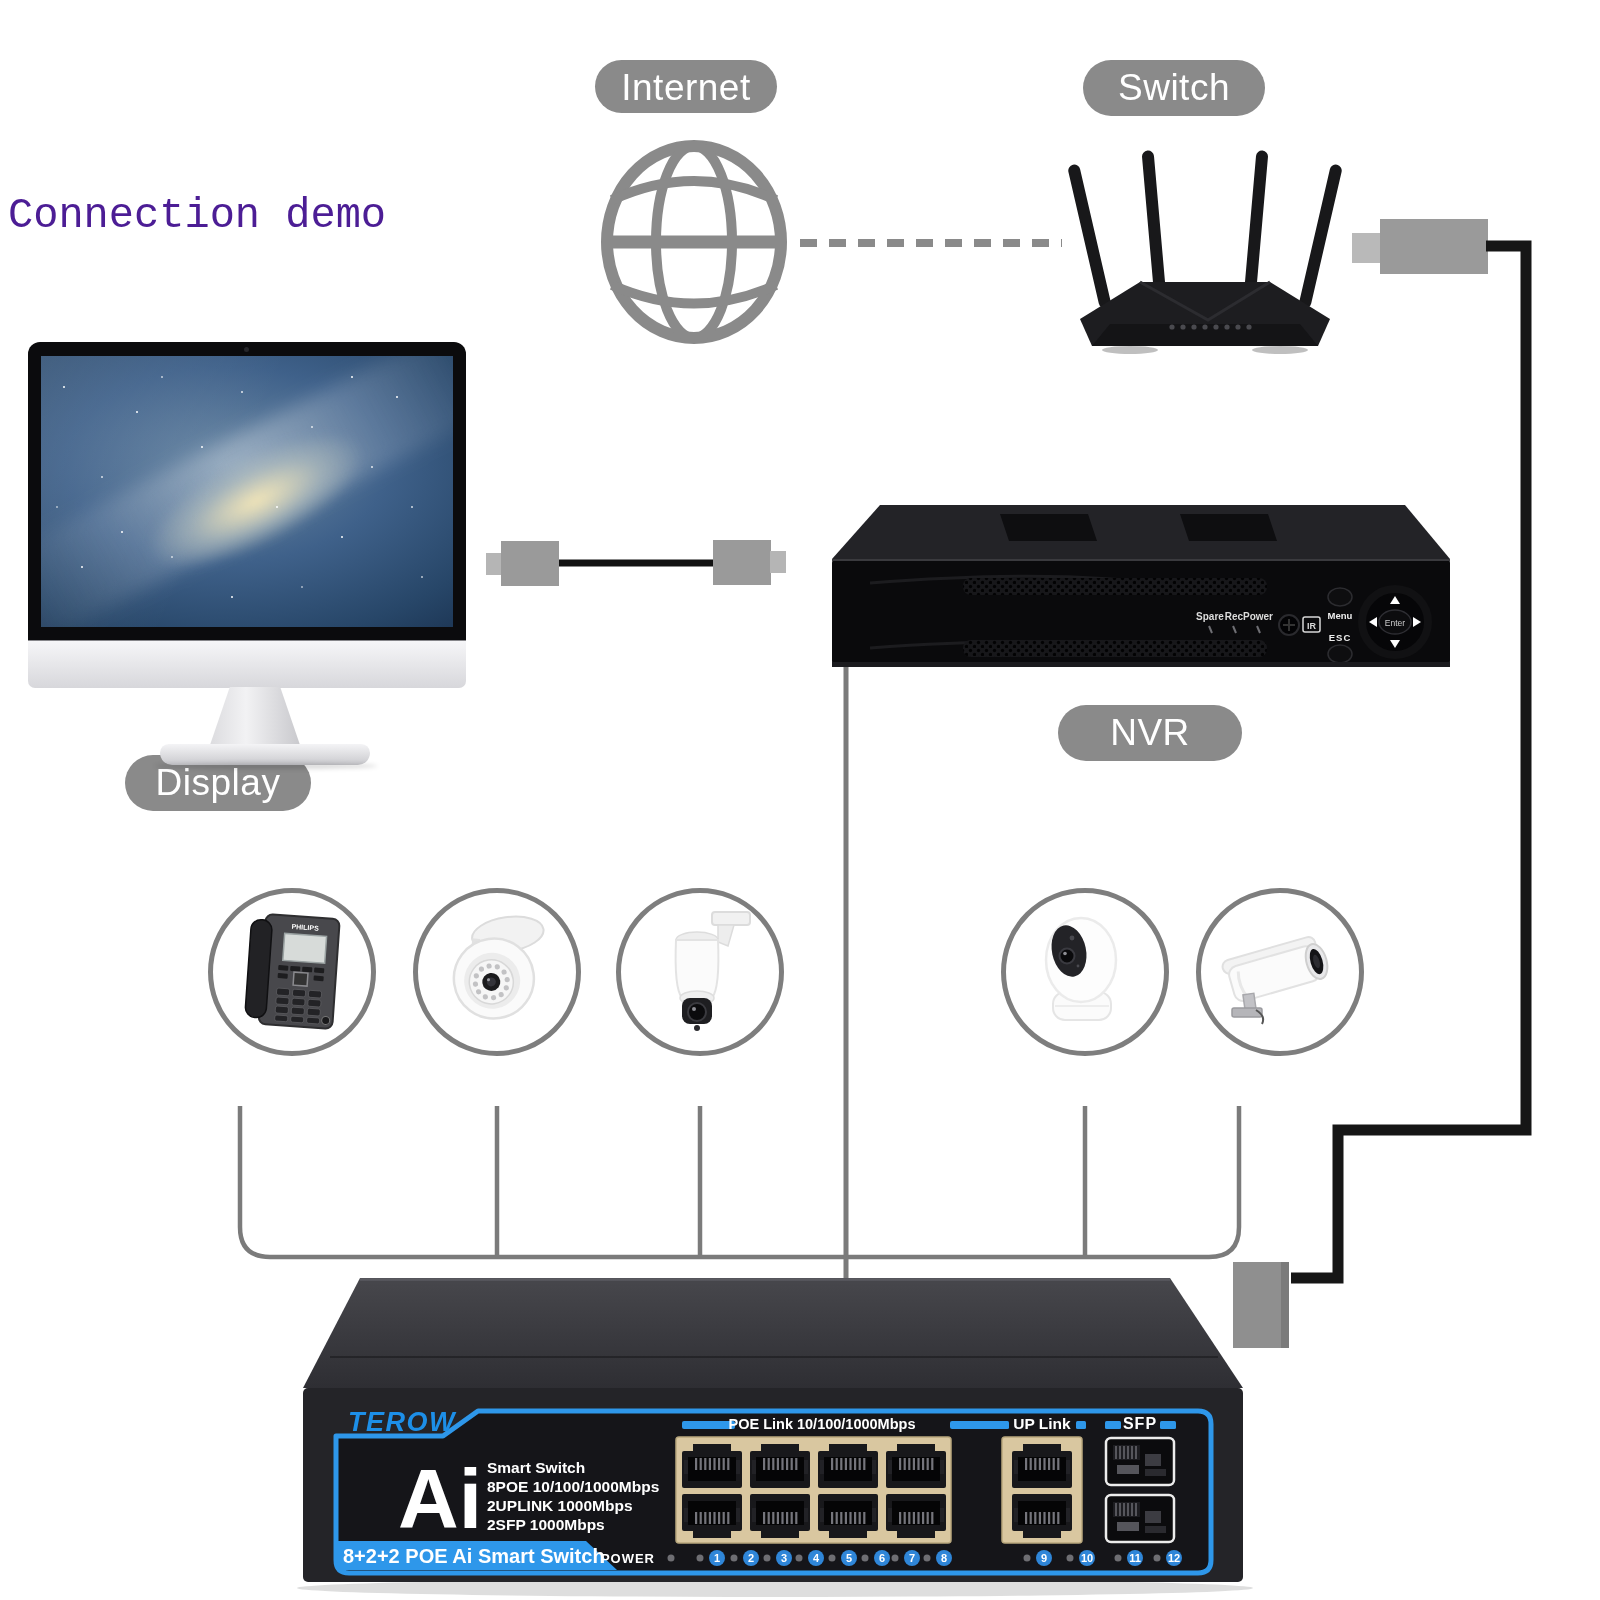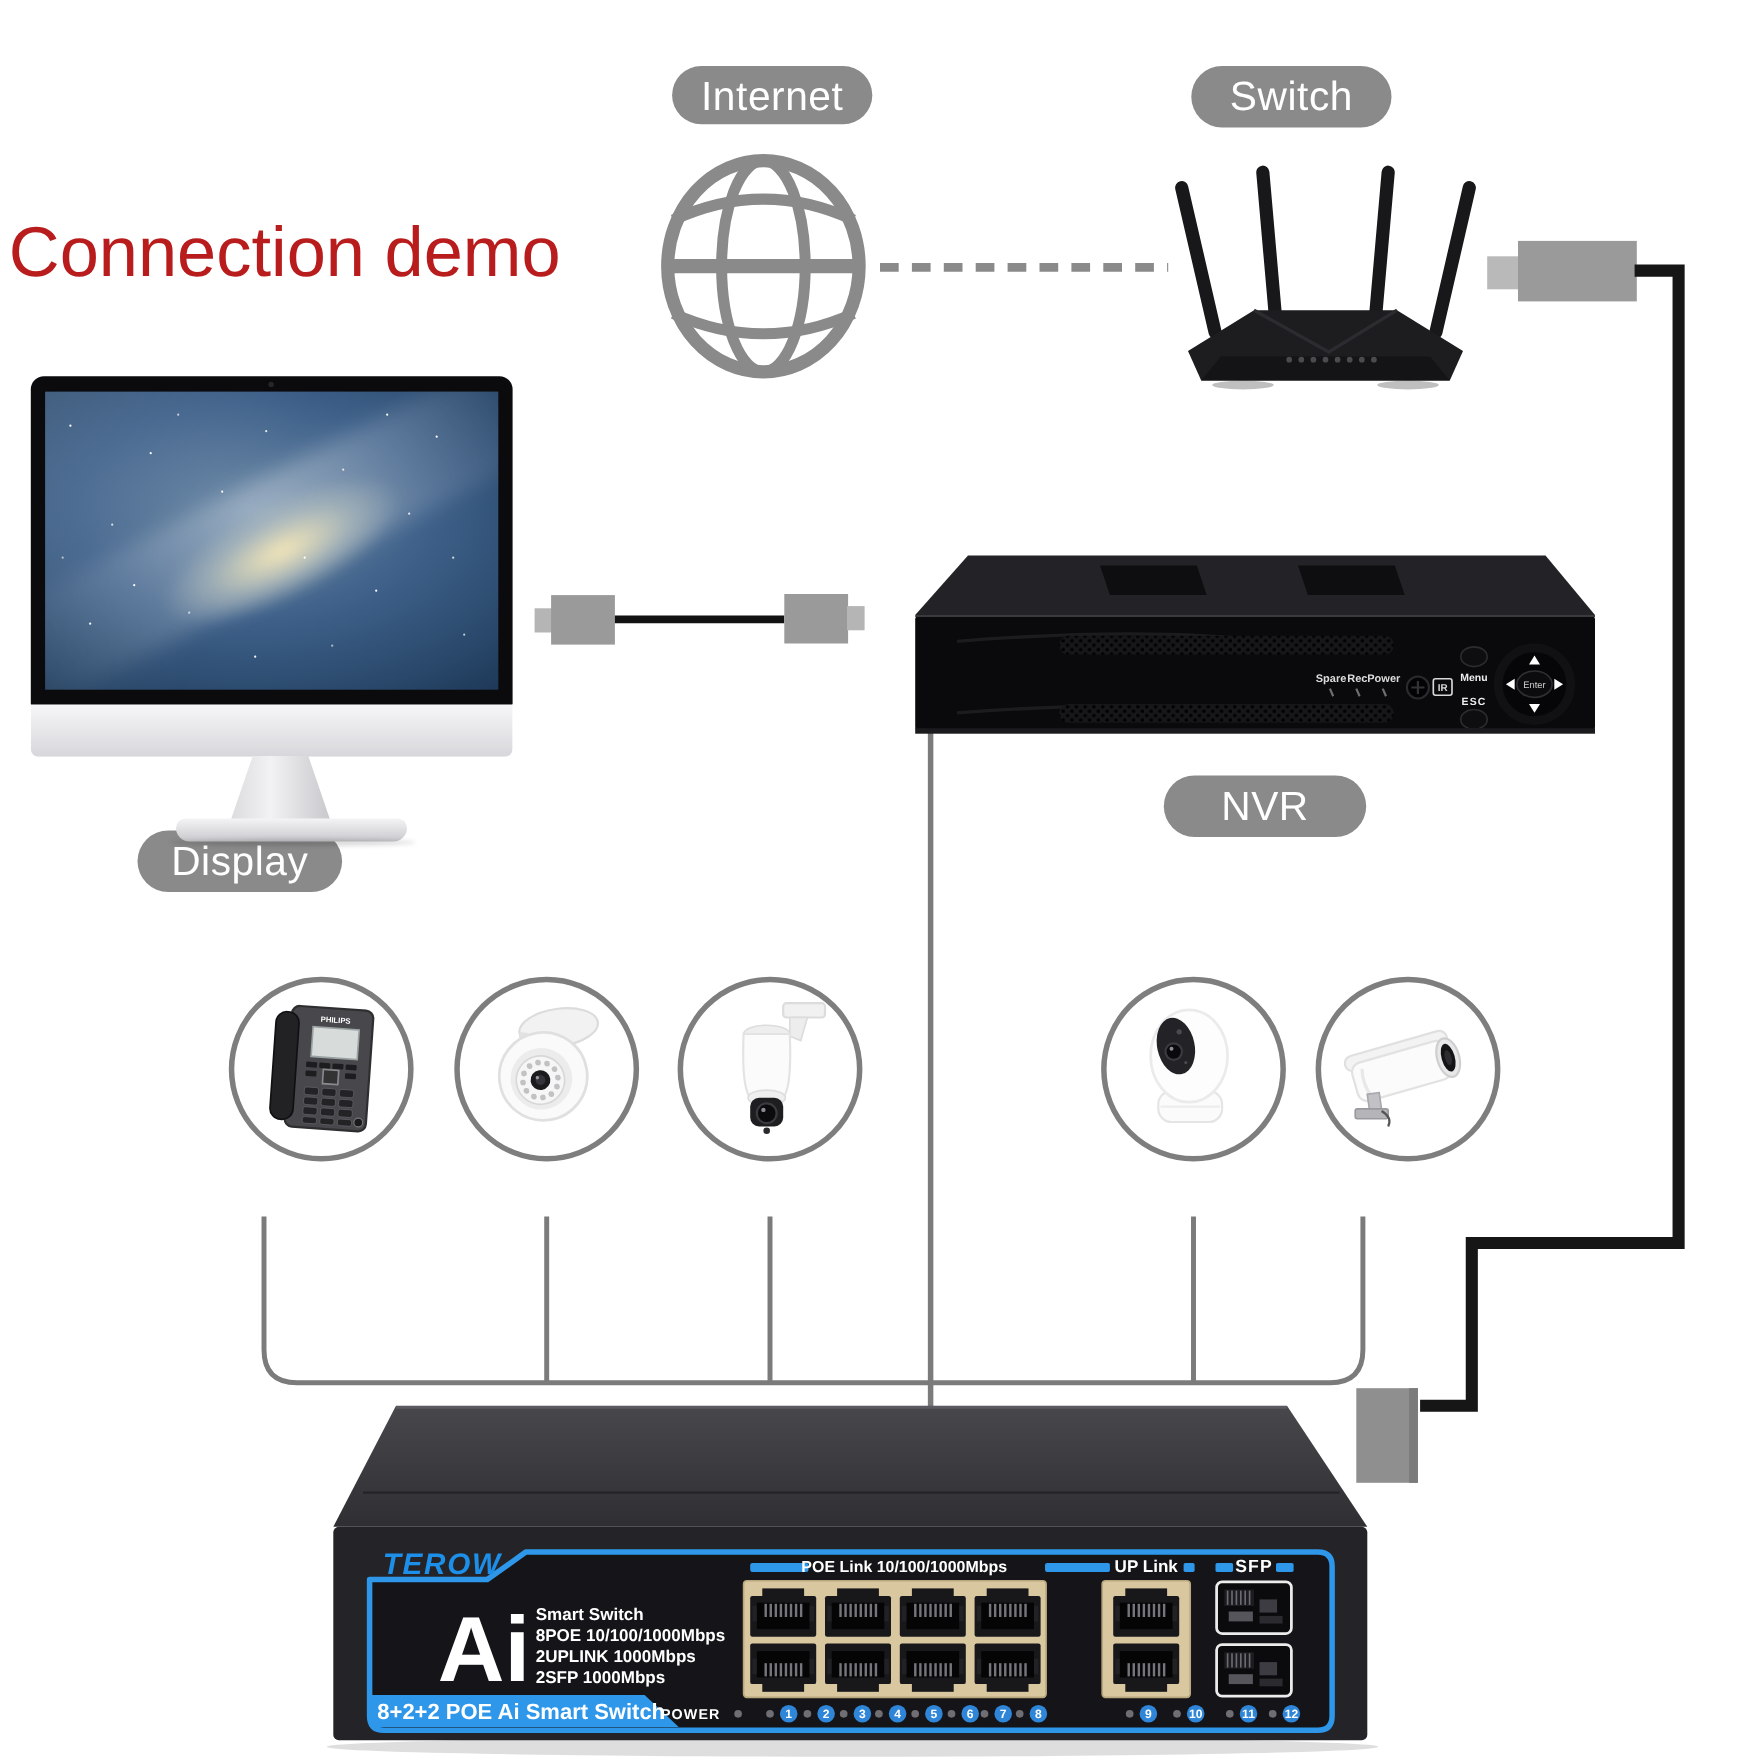--- a/index.html
+++ b/index.html
@@ -1,22 +1,22 @@
 <!DOCTYPE html>
 <html><head>
 <meta charset="utf-8">
 <style>
   html,body{margin:0;padding:0;background:#fff;}
   #canvas{position:relative;width:1600px;height:1600px;background:#fff;overflow:hidden;
           font-family:"Liberation Sans",sans-serif;}
   .abs{position:absolute;}
   .pill{position:absolute;background:#8a8a8a;color:#fff;border-radius:40px;
         text-align:center;font-size:37px;font-weight:400;letter-spacing:.5px;}
-  #page-title{position:absolute;left:8px;top:192px;font-size:64px;color:#b91c1c;
-              letter-spacing:0;white-space:nowrap;}
+  #page-title{position:absolute;left:8px;top:192px;font-size:42px;color:#4c1d95;
+              letter-spacing:0;white-space:nowrap;font-family:Liberation Mono, monospace;}
   svg text{font-family:"Liberation Sans",sans-serif;}
   
   .monitor{position:absolute;left:28px;top:342px;width:438px;height:428px;}
   .mon-bezel{position:absolute;left:0;top:0;width:438px;height:298px;background:#0b0b0d;
              border-radius:12px 12px 0 0;}
   .mon-cam{position:absolute;left:216px;top:5px;width:5px;height:5px;border-radius:50%;background:#26262a;}
   .mon-screen{position:absolute;left:13px;top:14px;width:412px;height:271px;overflow:hidden;
       background:radial-gradient(ellipse 130% 120% at 45% 40%, #6d8aa6 0%, #3f618a 30%, #274668 55%, #142844 78%, #0a1526 100%);}
   .gal-core{position:absolute;left:55px;top:85px;width:320px;height:120px;filter:blur(5px);
       background:radial-gradient(closest-side,#f3e6b8 0%,rgba(185,195,190,.55) 45%,rgba(0,0,0,0) 75%);
@@ -54,21 +54,21 @@
     <path d="M800 243 H1062" stroke="#8a8a8a" stroke-width="8" stroke-dasharray="17 12" fill="none"></path>
     <path d="M240 1106 L240 1227 Q240 1257 270 1257 L1209 1257 Q1239 1257 1239 1227 L1239 1106" stroke="#7b7b7b" stroke-width="4.5" fill="none"></path>
     <path d="M497 1106 V1257" stroke="#7b7b7b" stroke-width="4.5"></path>
     <path d="M700 1106 V1257" stroke="#7b7b7b" stroke-width="4.5"></path>
     <path d="M1085 1106 V1257" stroke="#7b7b7b" stroke-width="4.5"></path>
     <path d="M846 666 V1288" stroke="#7b7b7b" stroke-width="5"></path>
   </svg>
 
   <div id="page-title">Connection demo</div>
 
-  <div class="pill" style="left:611px;top:60px;width:182px;height:53px;line-height:56px">Internet</div>
+  <div class="pill" style="left:595px;top:60px;width:182px;height:53px;line-height:56px">Internet</div>
   <div class="pill" style="left:1083px;top:60px;width:182px;height:56px;line-height:56px">Switch</div>
   <div class="pill" style="left:1058px;top:705px;width:184px;height:56px;line-height:56px">NVR</div>
   <div class="pill" style="left:125px;top:755px;width:186px;height:56px;line-height:56px">Display</div>
 
   <svg class="abs" style="left:597px;top:136px" width="196" height="212" viewBox="0 0 196 212">
     <g stroke="#8a8a8a" fill="none">
       <ellipse cx="97" cy="106" rx="87" ry="96" stroke-width="12"></ellipse>
       <ellipse cx="97" cy="106" rx="38" ry="96" stroke-width="10"></ellipse>
       <line x1="7" y1="106" x2="187" y2="106" stroke-width="13"></line>
       <path d="M15 64 Q97 26 179 64" stroke-width="10"></path>

